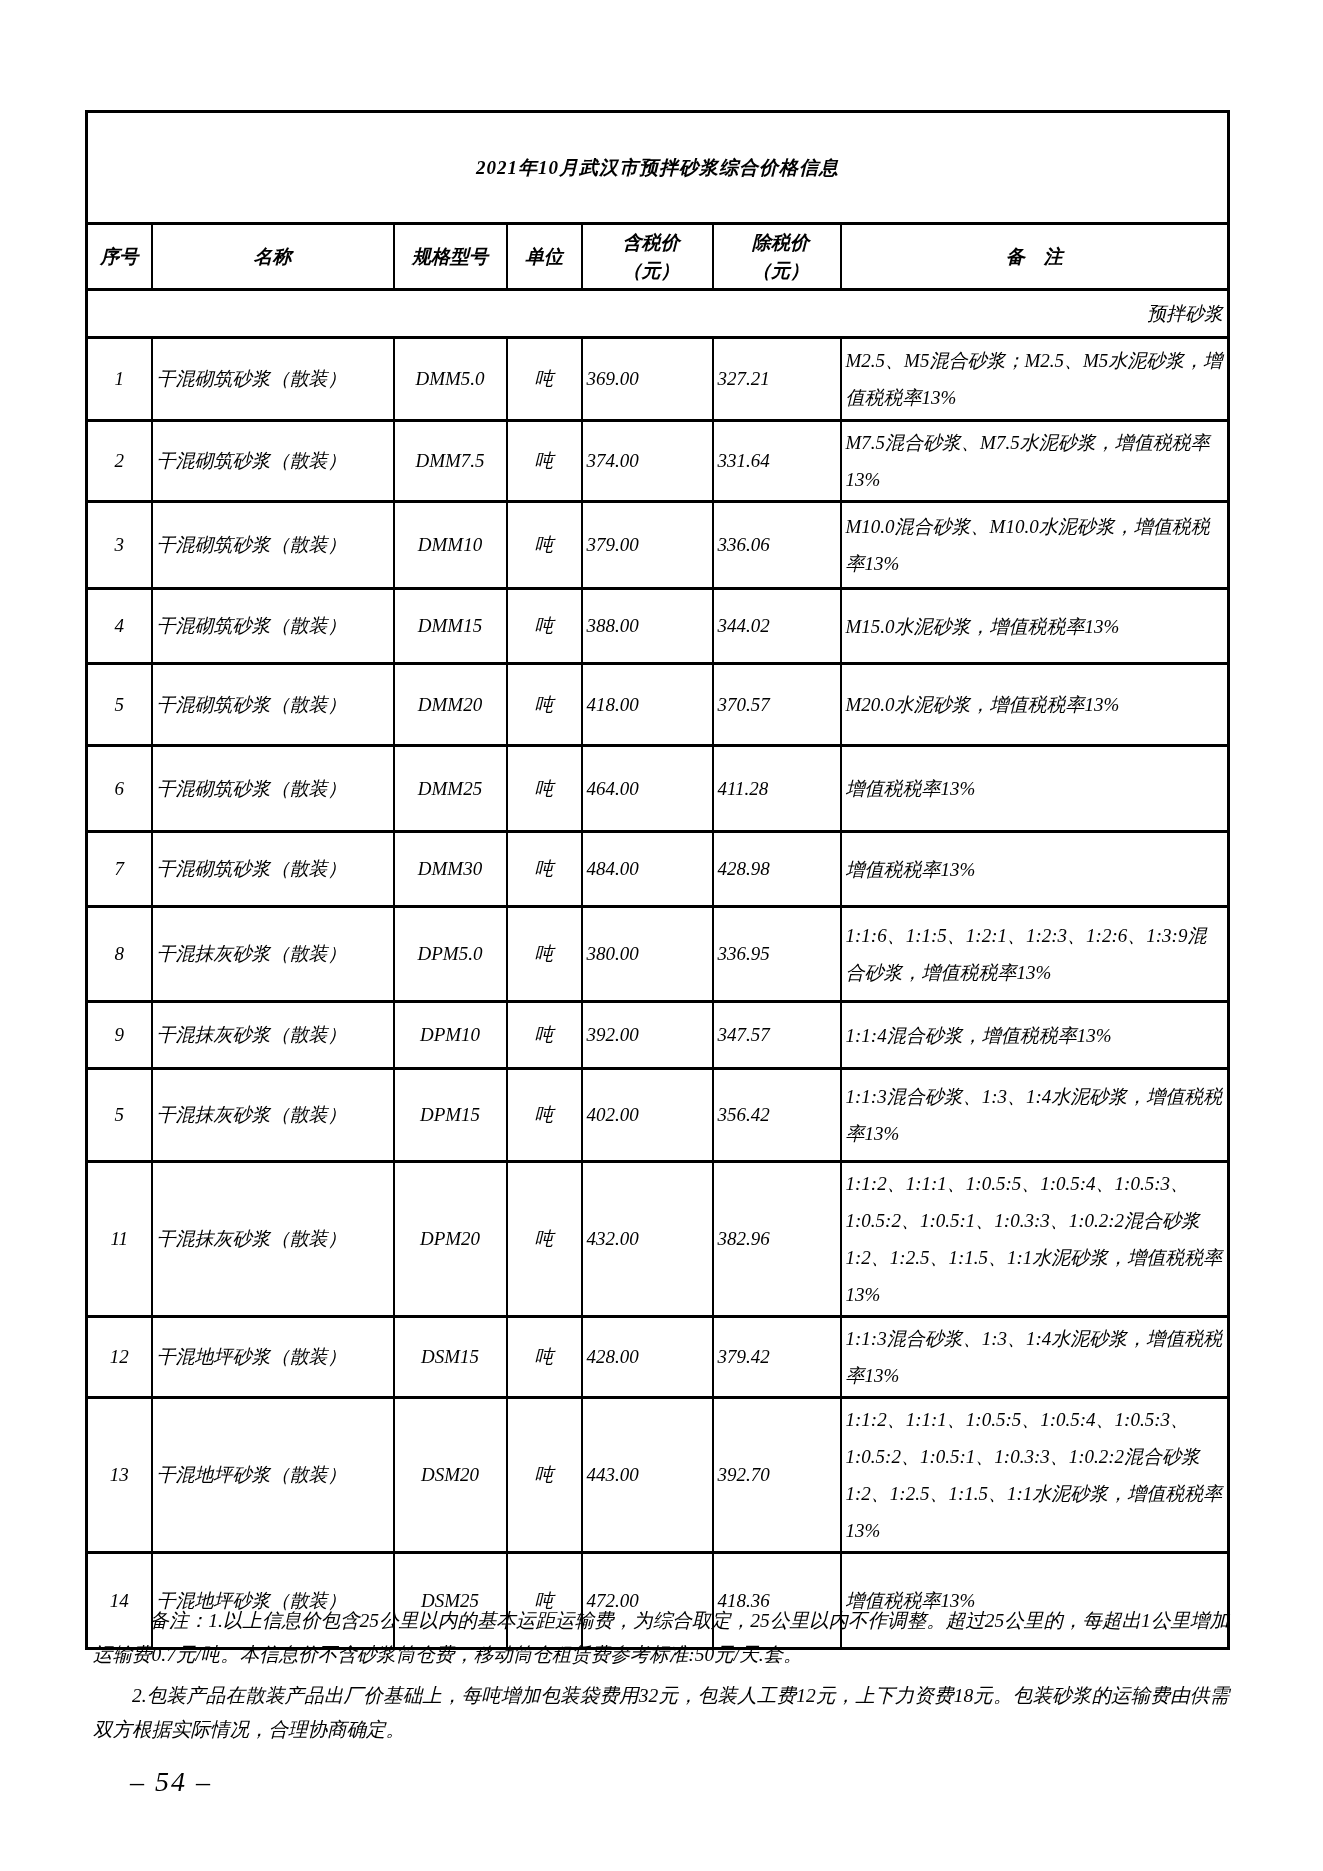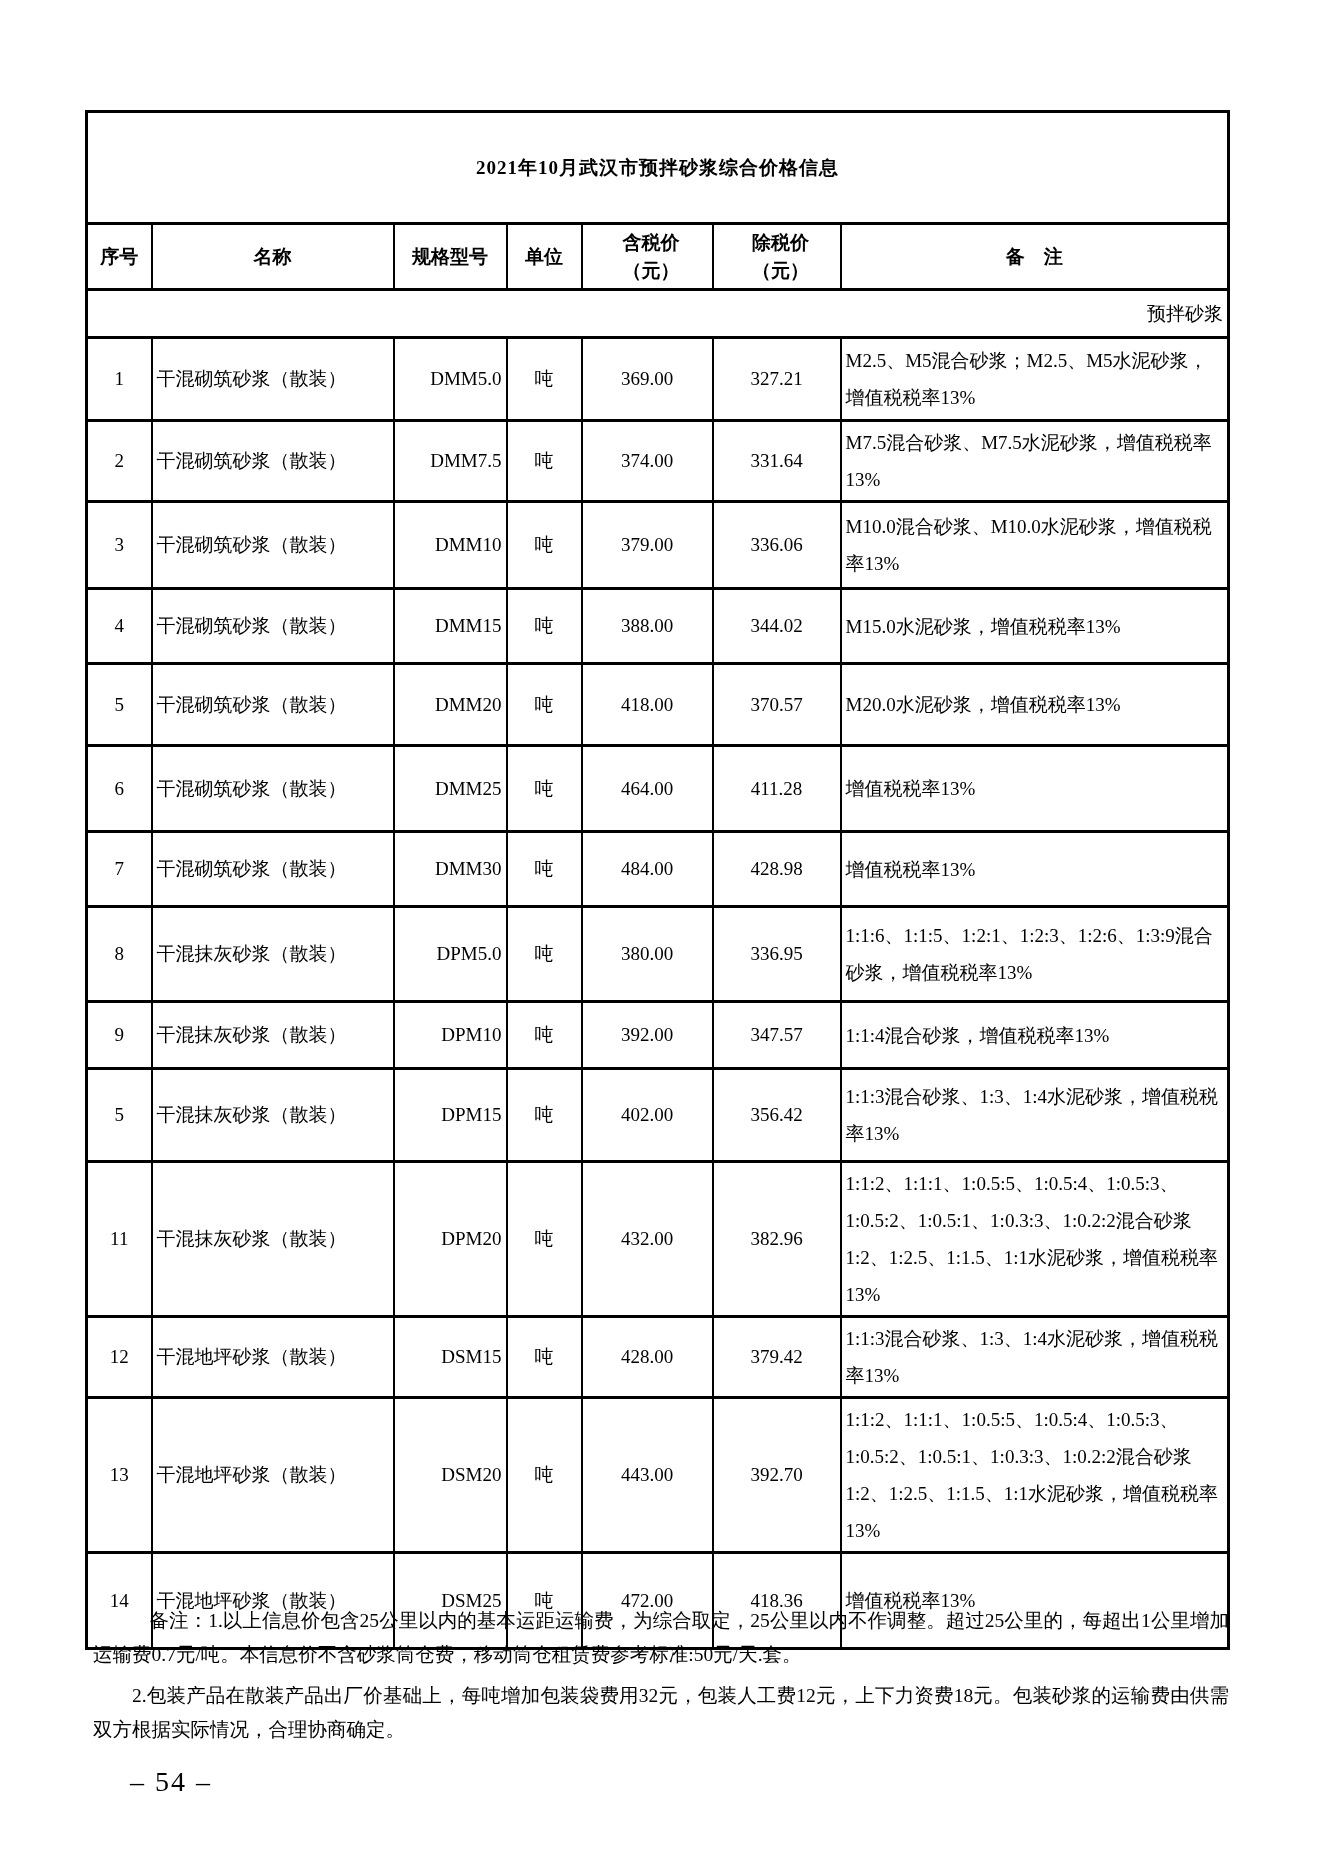--- a/index.html
+++ b/index.html
@@ -1,40 +1,40 @@
 <!DOCTYPE html>
 <html><head>
 <meta charset="utf-8">
 <style>
   html,body{margin:0;padding:0;background:#ffffff;}
   .page{
     position:relative;width:1323px;height:1871px;background:#fff;
-    font-family:"Liberation Serif","DejaVu Serif",serif;color:#000;
+    font-family:"Liberation Serif","DejaVu Serif",serif;color:#000;font-style:italic;
   }
   table.price{
     position:absolute;left:85px;top:110px;width:1142px;
     border-collapse:collapse;table-layout:fixed;
     border:3px solid #000;
   }
   table.price td{
     border-left:2px solid #000;border-right:2px solid #000;
     border-top:3px solid #000;border-bottom:3px solid #000;
     font-size:19px;vertical-align:middle;padding:2px 4px;
     overflow:hidden;
   }
   td.title-cell{
     font-size:24px;font-weight:bold;text-align:center;letter-spacing:1px;
   }
   tr.head td{font-weight:bold;text-align:center;line-height:1.45;padding:4px 2px;}
   td.section-cell{text-align:right;}
   td.c-no{text-align:center;}
   td.c-name{text-align:left;padding-left:9px;}
-  td.c-spec{text-align:right;padding-left:7px;}
+  td.c-spec{text-align:center;padding-left:7px;}
   td.c-unit{text-align:center;}
-  td.c-price{text-align:center;}
+  td.c-price{}
   td.c-remark{text-align:left;padding:5px 9px;line-height:37px;}
   .hd-sub{display:block;margin-left:8px;}
   .notes{
     position:absolute;left:85px;top:1596px;width:1152px;
     font-size:19.5px;line-height:33.5px;text-align:justify;
   }
   .notes p{margin:8px;}
   .notes p.n1{text-indent:2.9em;}
   .notes p.n2{text-indent:2em;}
   .page-number{

